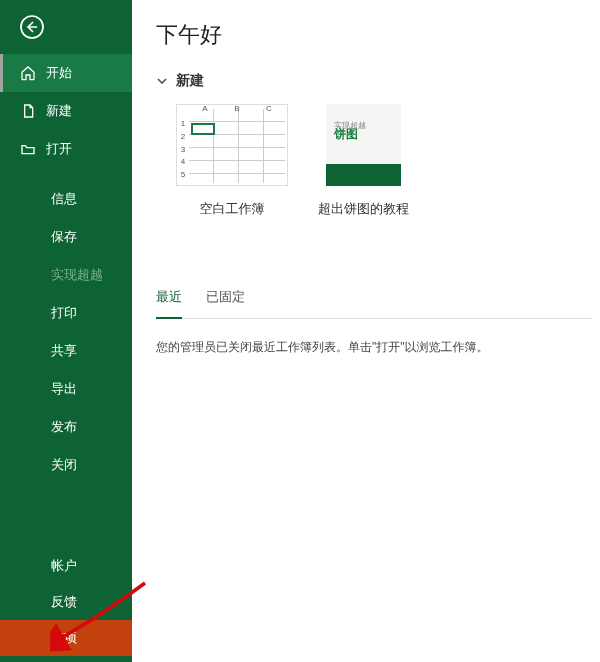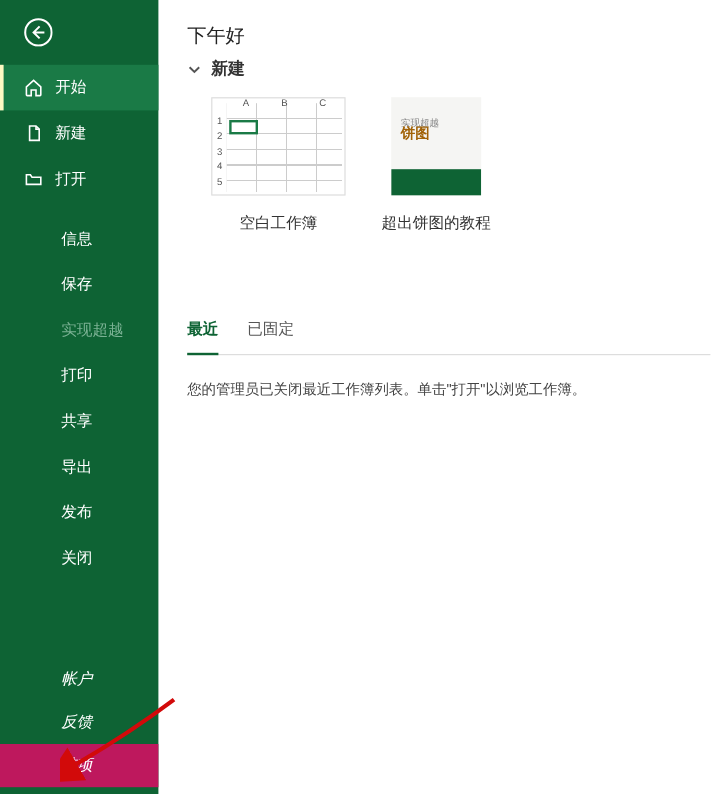--- a/index.html
+++ b/index.html
@@ -32,53 +32,52 @@
     .back-btn svg { width: 24px; height: 24px; }
     .nav-item {
       padding: 10px 0 10px 20px;
       display: flex;
       align-items: center;
       gap: 10px;
       cursor: pointer;
     }
     .nav-item.active {
       background: #1a7a46;
-      border-left: 3px solid #fef9c3;
+      border-left: 3px solid #a3a3a3;
       padding-left: 17px;
     }
     .nav-item.disabled {
       color: #7ab193;
     }
     .nav-item .icon {
       width: 16px;
       height: 16px;
       display: inline-flex;
       align-items: center;
       justify-content: center;
     }
     .nav-item .icon svg { width: 16px; height: 16px; }
     .nav-item.no-icon { padding-left: 51px; }
     .bottom-group {
       margin-top: auto;
       padding-bottom: 6px;
-      font-style: italic;
     }
     .bottom-group .nav-item { padding-top: 9px; padding-bottom: 9px; }
     .bottom-group .nav-item:last-child {
-      background: #be185d;
+      background: #c2410c;
     }
     .content {
       flex: 1;
       padding: 20px 0 20px 24px;
       position: relative;
     }
     .greeting {
-      font-size: 16px;
+      font-size: 22px;
       color: #222;
-      margin-bottom: 8px;
+      margin-bottom: 22px;
     }
     .section-heading {
       display: flex;
       align-items: center;
       gap: 8px;
       font-size: 14px;
       font-weight: 600;
       color: #333;
       margin-bottom: 14px;
       cursor: pointer;
@@ -157,21 +156,21 @@
     .thumb.pie .band {
       position: absolute; left: 0; right: 0; bottom: 0; height: 22px;
       background: #0e6334;
     }
     .thumb.pie .t1 {
       position: absolute; top: 16px; left: 8px;
       font-size: 8px; color: #888;
     }
     .thumb.pie .t2 {
       position: absolute; top: 22px; left: 8px;
-      font-size: 12px; color: #a16207; font-weight: 600;
+      font-size: 12px; color: #15803d; font-weight: 600;
     }
     .tmpl .label {
       font-size: 13px;
       color: #333;
       white-space: nowrap;
       text-align: right;
     }
     .tabs {
       margin-top: 70px;
       display: flex;
@@ -182,21 +181,21 @@
       font-size: 13px;
     }
     .tab {
       cursor: pointer;
       color: #555;
       position: relative;
       padding-bottom: 4px;
     }
     .tab.active {
       color: #0e6334;
-      font-weight: 700;
+      font-weight: 400;
     }
     .tab.active::after {
       content: "";
       position: absolute;
       left: 0; right: 0; bottom: -9px;
       height: 2px;
       background: #0e6334;
     }
     .notice {
       margin-top: 20px;

